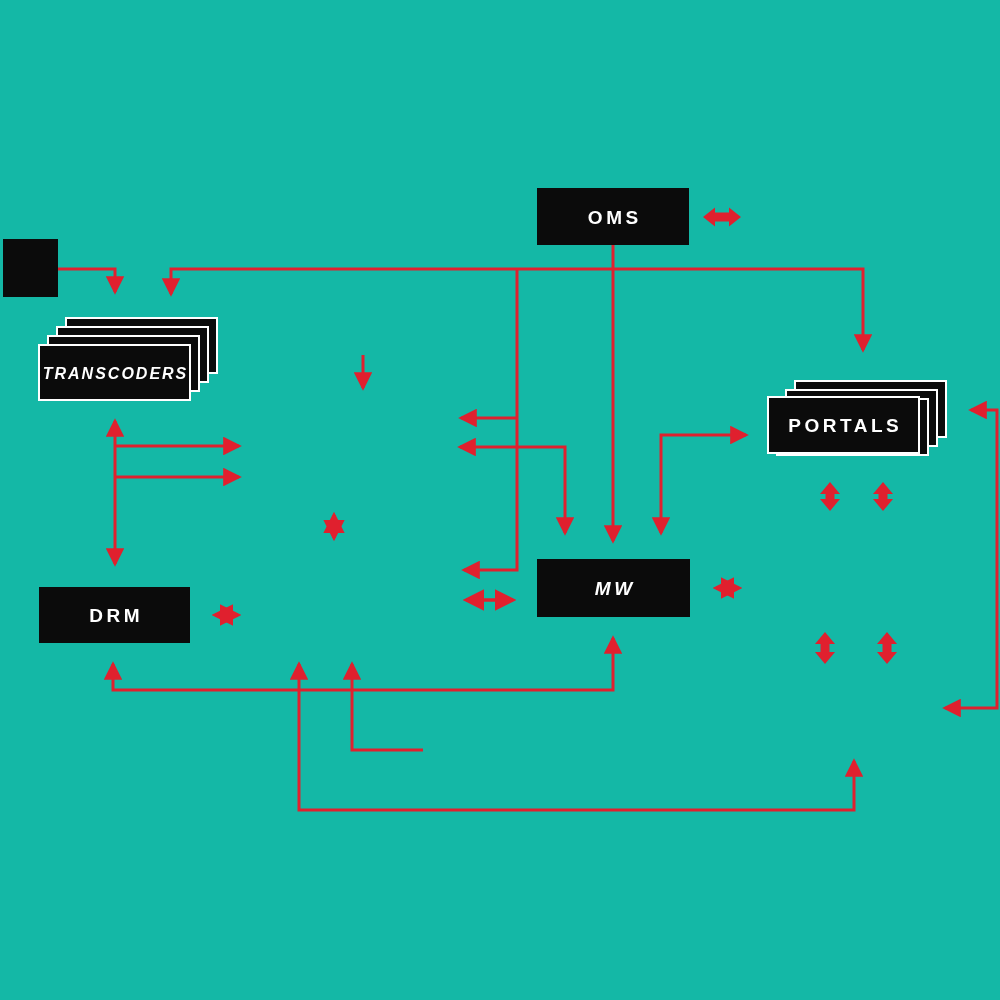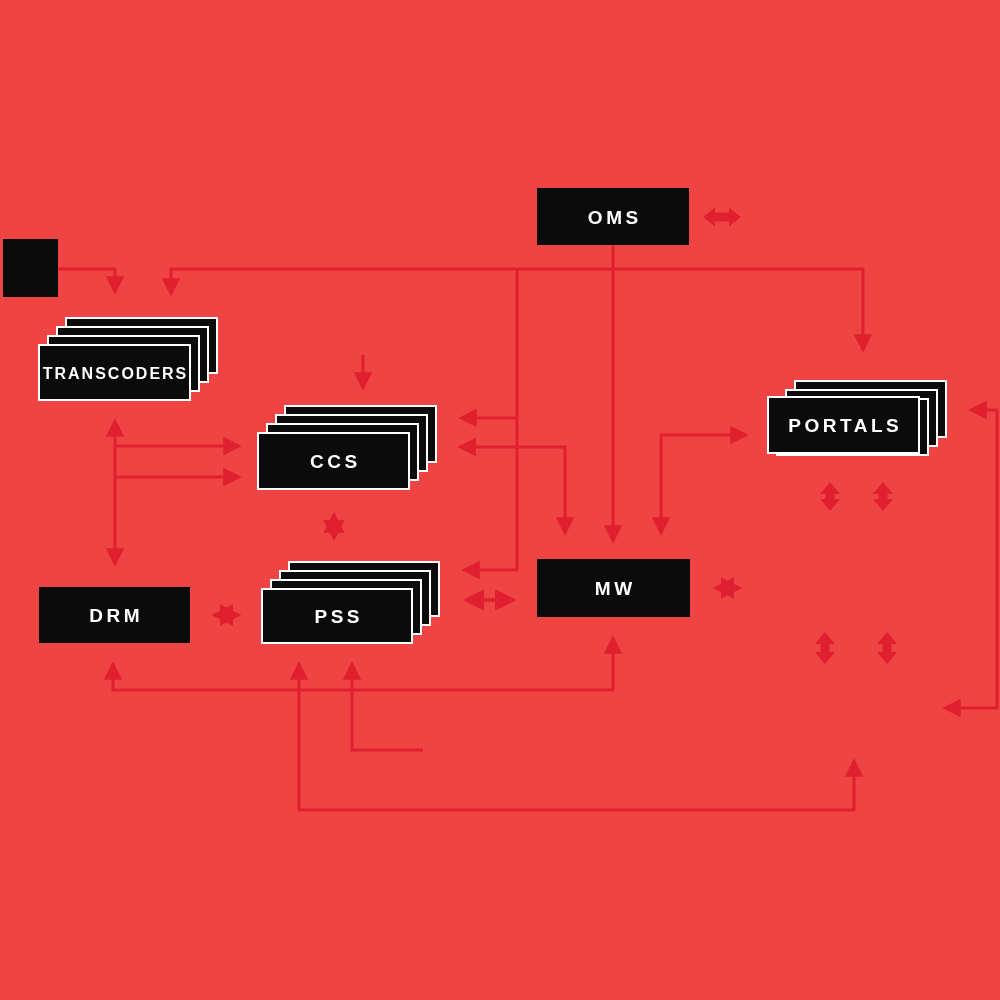--- a/index.html
+++ b/index.html
@@ -5,21 +5,21 @@
   html, body {
     margin: 0;
     padding: 0;
     background: #ffffff;
     font-family: "Liberation Sans", sans-serif;
   }
   .canvas {
     position: relative;
     width: 1000px;
     height: 1000px;
-    background: #ef4444;
+    background: #14b8a6;
     overflow: hidden;
   }
   .wires {
     position: absolute;
     left: 0;
     top: 0;
     width: 1000px;
     height: 1000px;
   }
   .node, .stack {
@@ -46,20 +46,21 @@
     font-weight: 600;
     letter-spacing: 3.5px;
     text-indent: 3.5px;
     white-space: nowrap;
     transform: translateY(1px);
   }
   .lbl.small {
     font-size: 16px;
     letter-spacing: 2px;
     text-indent: 2px;
+    font-style: italic;
   }
 </style>
 </head>
 <body>
 
 <div class="canvas">
 
   <svg class="wires" viewBox="0 0 1000 1000" xmlns="http://www.w3.org/2000/svg">
     <defs>
       <marker id="ah" viewBox="0 0 10 10" refX="8.5" refY="5" markerWidth="6.2" markerHeight="6.2" orient="auto-start-reverse">
@@ -110,43 +111,27 @@
 
   <div class="stack" style="left:38px; top:317px; width:181px; height:85px;">
     <div class="layer" style="left:27px; top:0;  width:153px; height:57px;"></div>
     <div class="layer" style="left:18px; top:9px; width:153px; height:57px;"></div>
     <div class="layer" style="left:9px;  top:18px; width:153px; height:57px;"></div>
     <div class="layer" style="left:0;  top:27px; width:153px; height:57px;">
       <span class="lbl small">TRANSCODERS</span>
     </div>
   </div>
 
-  <div class="stack" style="left:257px; top:405px; width:181px; height:86px;">
-    <div class="layer" style="left:27px; top:0;  width:153px; height:58px;"></div>
-    <div class="layer" style="left:18px; top:9px; width:153px; height:58px;"></div>
-    <div class="layer" style="left:9px;  top:18px; width:153px; height:58px;"></div>
-    <div class="layer" style="left:0;  top:27px; width:153px; height:58px;">
-      <span class="lbl">CCS</span>
-    </div>
-  </div>
 
   <div class="node solo" style="left:39px; top:587px; width:151px; height:56px;text-align:center;">
     <span class="lbl">DRM</span>
   </div>
 
-  <div class="stack" style="left:261px; top:561px; width:180px; height:83px;">
-    <div class="layer" style="left:27px; top:0;  width:152px; height:56px;"></div>
-    <div class="layer" style="left:18px; top:9px; width:152px; height:56px;"></div>
-    <div class="layer" style="left:9px;  top:18px; width:152px; height:56px;"></div>
-    <div class="layer" style="left:0;  top:27px; width:152px; height:56px;">
-      <span class="lbl">PSS</span>
-    </div>
-  </div>
 
-  <div class="node solo" style="left:537px; top:559px; width:153px; height:58px;">
+  <div class="node solo" style="left:537px; top:559px; width:153px; height:58px;font-style:italic;">
     <span class="lbl">MW</span>
   </div>
 
   <div class="stack" style="left:767px; top:380px; width:181px; height:86px;">
     <div class="layer" style="left:27px; top:0;  width:153px; height:58px;"></div>
     <div class="layer" style="left:18px; top:9px; width:153px; height:58px;"></div>
     <div class="layer" style="left:9px;  top:18px; width:153px; height:58px;"></div>
     <div class="layer" style="left:0;  top:16px; width:153px; height:58px;">
       <span class="lbl">PORTALS</span>
     </div>

